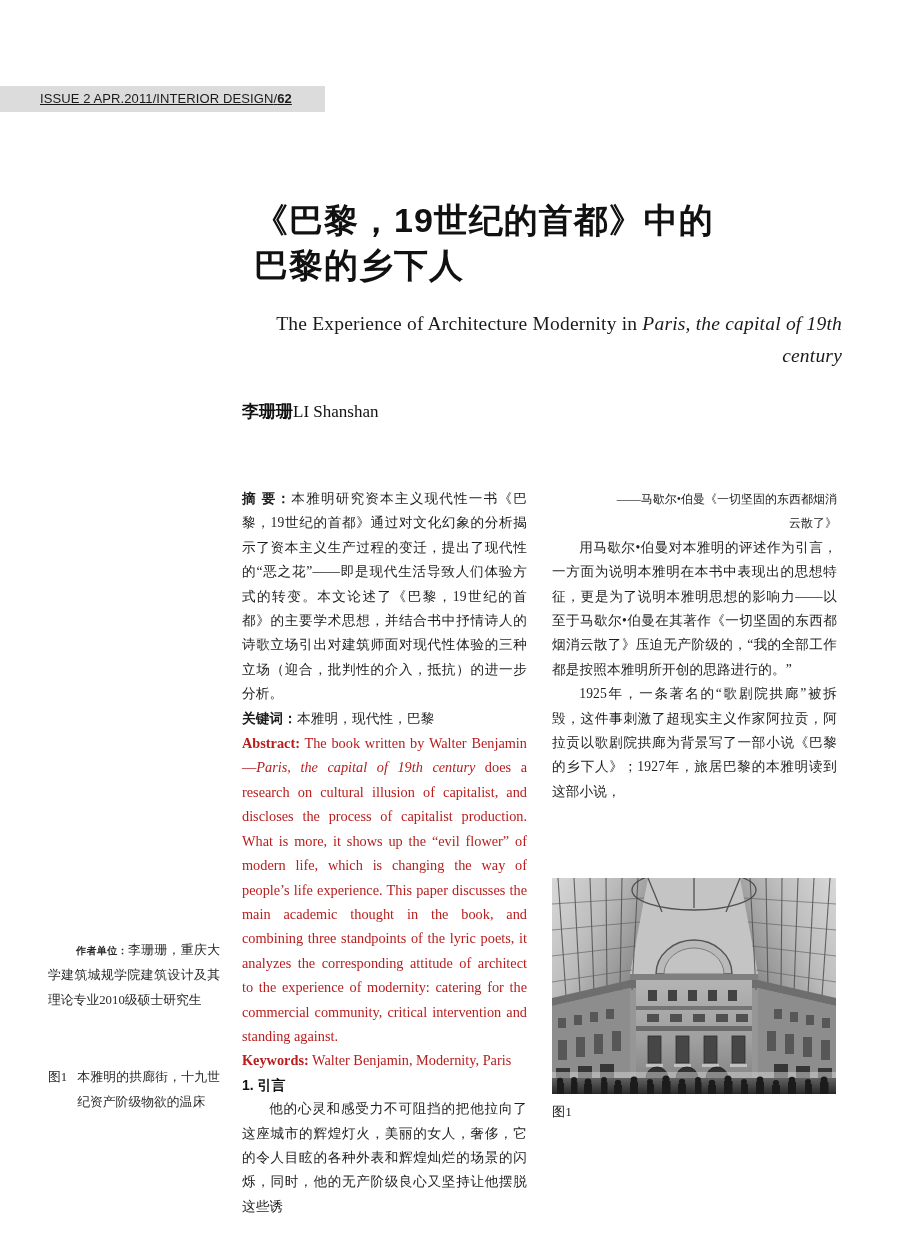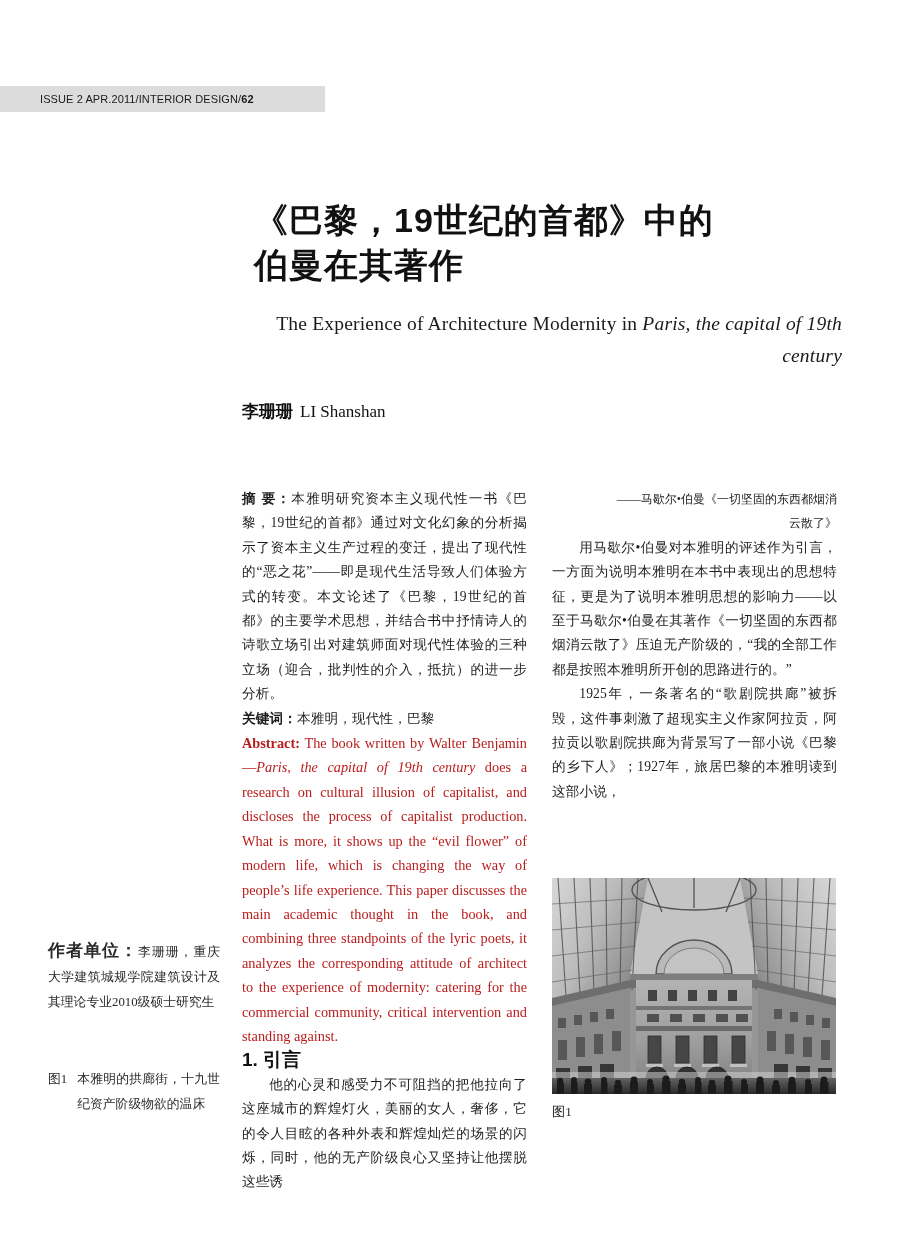--- a/index.html
+++ b/index.html
@@ -25,25 +25,26 @@
     height: 26px;
     background: #dcdcdc;
   }
   .header-text {
     position: absolute;
     left: 40px;
     top: 88px;
     width: 300px;
     height: 22px;
     font-family: "Liberation Sans", "DejaVu Sans", sans-serif;
-    font-size: 11px;
+    font-size: 13px;
     letter-spacing: 0.1px;
     color: #1a1a1a;
     line-height: 22px;
     white-space: nowrap;
+    text-decoration: underline;
   }
   .header-text b { font-weight: 700; }
 
   
   .title-block {
     position: absolute;
     left: 242px;
     top: 186px;
     width: 600px;
   }
@@ -77,39 +78,39 @@
   }
   .author-line .cn {
     font-family: "Liberation Sans", "DejaVu Sans", sans-serif;
     font-weight: 700;
     font-size: 17px;
     text-align: right;
   }
   .author-line .en {
     font-family: "Liberation Serif", "DejaVu Serif", serif;
     font-size: 17px;
-    margin-left: 7px;
   }
 
   
   .margin-notes {
     position: absolute;
     left: 48px;
     top: 938px;
     width: 172px;
     font-family: "Liberation Serif", "DejaVu Serif", serif;
     font-size: 12.8px;
     line-height: 25px;
     color: #2a2a2a;
     text-align: justify;
   }
   .margin-notes .mn-label {
     font-family: "Liberation Sans", "DejaVu Sans", sans-serif;
     font-weight: 700;
-    font-size: 17px;
+    font-size: 10px;
+    margin-left: 28px;
   }
   .margin-notes .note-affil { margin: 0; }
   .margin-notes .note-figure {
     margin: 52px 0 0 0;
     display: flex;
     gap: 10px;
   }
   .margin-notes .note-figure .fig-no { flex: 0 0 auto; }
   .margin-notes .note-figure .fig-cap { flex: 1 1 auto; }
 
@@ -150,21 +151,21 @@
 
   .abstract-zh { margin-bottom: 0; }
   .keywords-zh { margin-top: 0; }
   .gap-en { margin-top: 16px; }
   .gap-sec { margin-top: 18px; }
 
   .sec-head {
     margin: 0 0 0 0;
     font-family: "Liberation Sans", "DejaVu Sans", sans-serif;
     font-weight: 700;
-    font-size: 19px;
+    font-size: 14px;
     line-height: 24.4px;
     color: #111;
   }
 
   .quote-attr {
     margin: 0;
     font-family: "Liberation Serif", "DejaVu Serif", serif;
     font-size: 12px;
     line-height: 24.4px;
     color: #1d1d1d;
@@ -198,21 +199,21 @@
 </style>
 </head>
 <body>
 
 <div class="header-band"></div>
 <div class="header-text"><span>ISSUE 2 APR.2011/INTERIOR DESIGN</span><span>/</span><b>62</b></div>
 
 <div class="title-block">
   <h1 class="title-cn">
     <span>《巴黎，19世纪的首都》中的</span><br>
-    <span>伯曼在其著作</span>
+    <span>巴黎的乡下人</span>
   </h1>
   <div class="title-en"><span>The Experience of Architecture Modernity in </span><span class="ital">Paris, the capital of 19th century</span></div>
 </div>
 
 <div class="author-line"><span class="cn">李珊珊</span><span class="en">LI Shanshan</span></div>
 
 <div class="margin-notes">
   <p class="note-affil"><span class="mn-label">作者单位：</span><span>李珊珊，重庆大学建筑城规学院建筑设计及其理论专业2010级硕士研究生</span></p>
   <div class="note-figure">
     <span class="fig-no">图1</span>
@@ -221,20 +222,21 @@
 </div>
 
 <div class="col col-left">
 
   <p class="zh abstract-zh"><span class="lbl">摘 要：</span><span>本雅明研究资本主义现代性一书《巴黎，19世纪的首都》通过对文化幻象的分析揭示了资本主义生产过程的变迁，提出了现代性的“恶之花”——即是现代生活导致人们体验方式的转变。本文论述了《巴黎，19世纪的首都》的主要学术思想，并结合书中抒情诗人的诗歌立场引出对建筑师面对现代性体验的三种立场（迎合，批判性的介入，抵抗）的进一步分析。</span></p>
 
   <p class="zh keywords-zh"><span class="lbl">关键词：</span><span>本雅明，现代性，巴黎</span></p>
 
   <p class="en gap-en"><span class="lbl">Abstract:</span><span> The book written by Walter Benjamin—</span><span class="ital">Paris, the capital of 19th century</span><span> does a research on cultural illusion of capitalist, and discloses the process of capitalist production. What is more, it shows up the “evil flower” of modern life, which is changing the way of people’s life experience. This paper discusses the main academic thought in the book, and combining three standpoints of the lyric poets, it analyzes the corresponding attitude of architect to the experience of modernity: catering for the commercial community, critical intervention and standing against.</span></p>
 
+  <p class="en"><span class="lbl">Keywords:</span><span> Walter Benjamin, Modernity, Paris</span></p>
 
   <p class="sec-head gap-sec">1. 引言</p>
 
   <p class="zh indent">他的心灵和感受力不可阻挡的把他拉向了这座城市的辉煌灯火，美丽的女人，奢侈，它的令人目眩的各种外表和辉煌灿烂的场景的闪烁，同时，他的无产阶级良心又坚持让他摆脱这些诱</p>
 </div>
 
 <div class="col col-right">
 
 
   <p class="quote-attr">——马歇尔•伯曼《一切坚固的东西都烟消云散了》</p>

